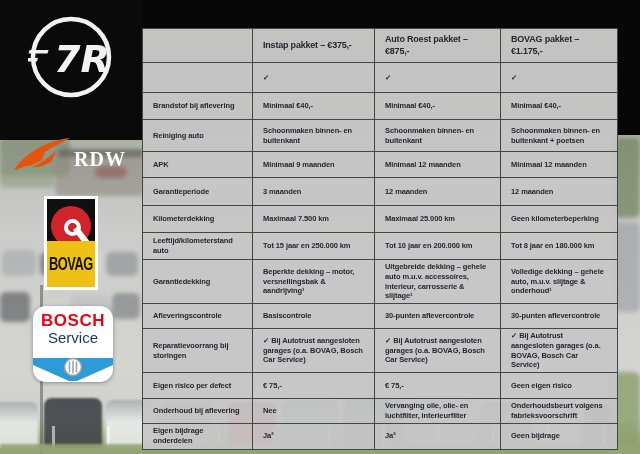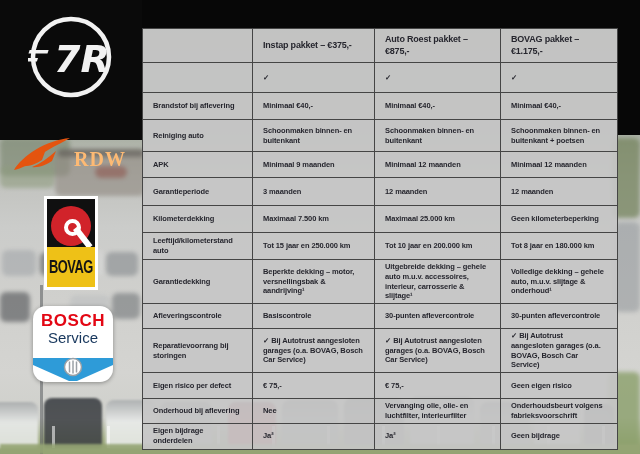--- a/index.html
+++ b/index.html
@@ -30,31 +30,31 @@
   .right-band{position:absolute;left:617px;top:0;width:23px;height:135px;background:#070707;}
   .logo-box{position:absolute;left:0;top:0;width:142px;height:140px;background:#0a0a0a;}
   .logo-box svg{position:absolute;left:28px;top:12px;}
   .company-name{
     position:absolute;left:0;top:108px;width:142px;text-align:center;
     color:#f2f2f2;font-weight:bold;font-size:12px;letter-spacing:2.5px;white-space:nowrap;
   }
   
   .rdw{position:absolute;left:12px;top:136px;width:118px;height:42px;}
   .rdw-text{
-    position:absolute;left:62px;top:12px;color:#fdba74;
+    position:absolute;left:62px;top:12px;color:#ffffff;
     font-family:"Liberation Serif",serif;font-size:20px;font-weight:bold;letter-spacing:1px;
   }
   
   .bovag{position:absolute;left:44px;top:196px;width:54px;height:94px;border:3px solid #fff;box-sizing:border-box;background:#101010;}
   .bovag-top{position:absolute;left:0;top:0;width:48px;height:58px;background:#101010;}
   .bovag-disc{position:absolute;left:4px;top:7px;width:40px;height:40px;border-radius:50%;background:#d1232a;}
   .bovag-ring{position:absolute;left:17px;top:20px;width:9px;height:9px;border-radius:50%;border:4px solid #fff;background:#d1232a;}
   .bovag-stem{position:absolute;left:26px;top:31px;width:6px;height:24px;background:#fff;transform:rotate(-38deg);transform-origin:top left;}
   .bovag-bottom{
-    position:absolute;left:0;bottom:0;width:48px;height:40px;background:#eec117;
+    position:absolute;left:0;bottom:0;width:48px;height:46px;background:#eec117;
     display:flex;align-items:center;justify-content:center;
   }
   .bovag-bottom span{font-size:14px;font-weight:bold;color:#141414;transform:scale(.92,1.25);letter-spacing:-0.5px;}
   
   .bosch{position:absolute;left:33px;top:306px;width:80px;height:76px;background:#fff;border-radius:13px;overflow:hidden;box-shadow:0 1px 4px rgba(0,0,0,.35);}
   .bosch-line1{margin-top:5px;text-align:center;color:#e30613;font-size:17px;font-weight:bold;letter-spacing:.5px;}
   .bosch-line2{text-align:center;color:#16365c;font-size:15px;font-weight:normal;margin-top:-2px;}
   .bosch svg{display:block;position:absolute;bottom:0;left:0;}
   
   .comparison{position:absolute;left:142px;top:28px;width:475px;height:393px;}

